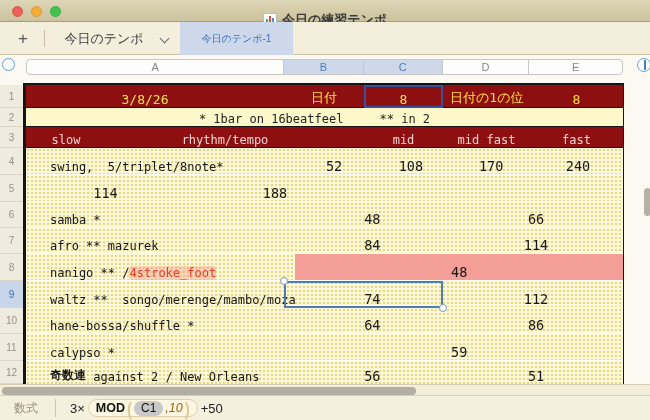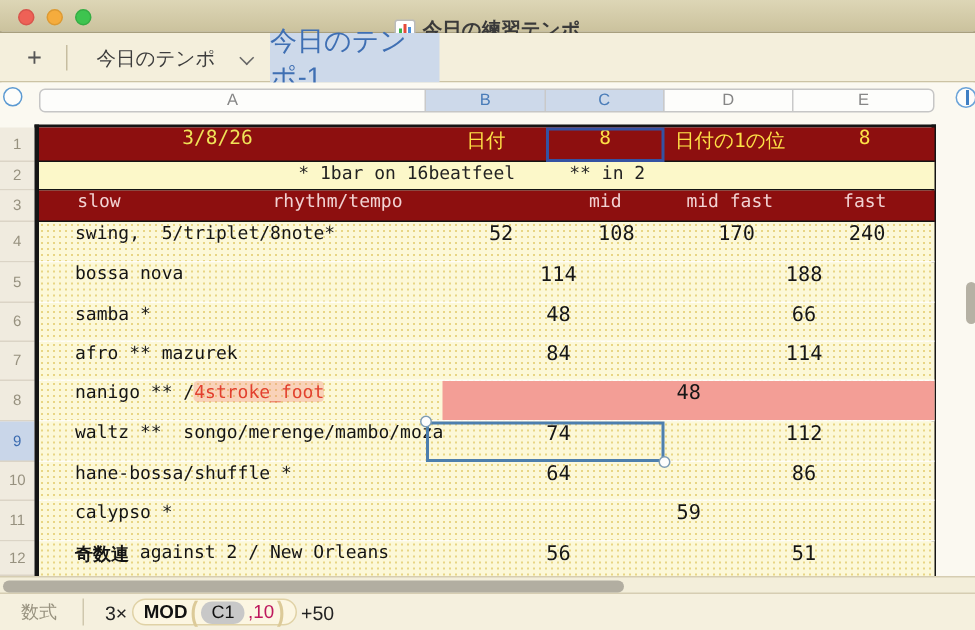--- a/index.html
+++ b/index.html
@@ -30,21 +30,21 @@
   .add-tab { position:absolute; left:8px; top:0; width:30px; height:33px;
     font-size:17px; color:#555; display:flex; align-items:center; justify-content:center; }
   .tab-divider { position:absolute; left:44px; top:8px; width:1px; height:17px; background:#c6bda0; }
   .tab1 { position:absolute; left:56px; top:0; width:96px; height:33px; display:flex;
     align-items:center; justify-content:center; font-size:13px; color:#3c3c3c; }
   .tab1-chevron { position:absolute; left:160px; top:13px; width:8px; height:8px; }
   .tab1-chevron::before { content:""; position:absolute; left:1px; top:0; width:6px; height:6px;
     border-right:1.6px solid #666; border-bottom:1.6px solid #666; transform:rotate(45deg); }
   .tab2 { position:absolute; left:180px; top:0; width:113px; height:33px;
     background:#cdd9ea; display:flex; align-items:center; justify-content:center;
-    font-size:18px; color:#3f6fb3; }
+    font-size:10px; color:#3f6fb3; }
 
   
   .canvas { position:absolute; left:0; top:55px; width:650px; height:329px;
     background:#fbf9f1; overflow:hidden; }
 
   
   .colheader { position:absolute; left:26px; top:4px; width:597px; height:16px;
     display:flex; border:1px solid #c6c6c6; border-radius:4px; background:#fdfdfb; overflow:hidden; }
   .colseg { height:100%; display:flex; align-items:center; justify-content:center;
     font-size:11px; color:#868686; border-right:1px solid #c9c9c9; }
@@ -67,21 +67,21 @@
   .tb-left   { position:absolute; left:23px; top:28px; width:3px;  height:301px; background:#151515; }
   .tb-right  { position:absolute; left:621px; top:28px; width:3px; height:301px; background:#151515; }
 
   
   .row { position:absolute; left:26px; width:597px; display:flex; }
   .hdr-red { background:#8d0f0f; border-bottom:1px solid #151515; }
   .note-row { background:#fcf8c9; border-bottom:1px solid #151515; }
   .body-row { background-color:#fcf8d8;
     background-image:radial-gradient(circle, #e8d584 0.9px, transparent 1px);
     background-size:4px 4px; border-bottom:1px solid rgba(255,255,255,0.85); }
-  .cell { height:100%; display:flex; align-items:flex-start; justify-content:center;
+  .cell { height:100%; display:flex; align-items:flex-end; justify-content:center;
     font-family:"DejaVu Sans Mono", monospace; overflow:hidden; }
   .cA { width:258px; } .cB { width:80px; } .cC { width:79px; } .cD { width:87px; } .cE { width:93px; }
   .cBC { width:159px; } .cDE { width:180px; } .cBE { width:339px; }
   .left-cell { justify-content:flex-start; padding-left:4px; white-space:pre;
     font-size:12px; color:#141414;margin-left:20px; }
   .num { font-size:13.5px; color:#161616; }
   .r1-txt { font-size:13px; color:#fde047; white-space:pre; }
   .date-txt { color:#f0e358; }
   .r3-txt { font-size:12px; color:#f2d3d3; }
   .note-txt { font-size:12px; color:#222; white-space:pre; }
@@ -115,21 +115,21 @@
   .fx-label { position:absolute; left:14px; font-size:12px; color:#98927f; }
   .fx-divider { position:absolute; left:55px; top:3px; width:1px; height:18px; background:#cfc7ad; }
   .fx-content { position:absolute; left:70px; display:flex; align-items:center; gap:3px;
     font-size:13px; color:#222; }
   .fx-group { display:inline-flex; align-items:center; height:18px; padding:0 7px;
     background:#fcf6e2; border:1.5px solid #e0d2a6; border-radius:10px; gap:2px; }
   .fx-fn { font-size:12.5px; font-weight:bold; color:#111; }
   .fx-paren { font-size:15px; color:#dcca98; font-weight:bold; transform:scaleY(1.25); }
   .fx-ref { background:#c8c8c8; border-radius:8px; padding:0 7px; font-size:12px;
     color:#111; height:15px; display:flex; align-items:center; }
-  .fx-arg { font-size:12.5px; color:#be185d; }
+  .fx-arg { font-size:12.5px; color:#a16207;font-style:italic; }
 </style>
 </head>
 <body>
 
 <div class="titlebar">
   <span class="traffic tl-red"></span>
   <span class="traffic tl-yellow"></span>
   <span class="traffic tl-green"></span>
   <span class="title-group">
     <span class="doc-icon">
@@ -223,21 +223,20 @@
 
   <div class="row body-row" style="top:93px; height:27px;">
     <div class="cell cA left-cell">swing,  5/triplet/8note*</div>
     <div class="cell cB num">52</div>
     <div class="cell cC num">108</div>
     <div class="cell cD num">170</div>
     <div class="cell cE num">240</div>
   </div>
 
   <div class="row body-row" style="top:120px; height:27px;">
-    <div class="cell cA left-cell">bossa nova</div>
     <div class="cell cBC num">114</div>
     <div class="cell cDE num">188</div>
   </div>
 
   <div class="row body-row" style="top:147px; height:26px;">
     <div class="cell cA left-cell">samba *</div>
     <div class="cell cBC num">48</div>
     <div class="cell cDE num">66</div>
   </div>
 

